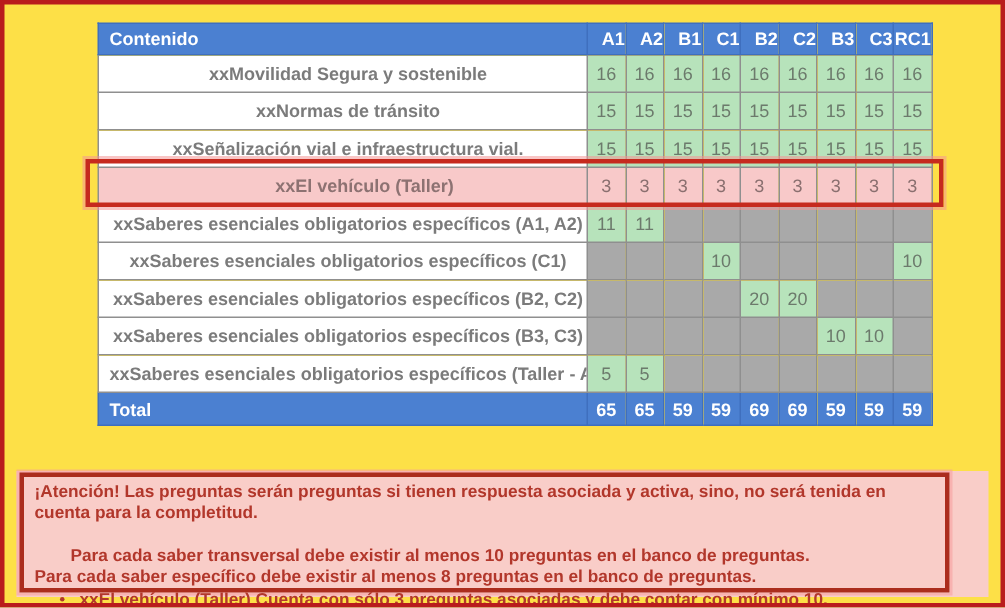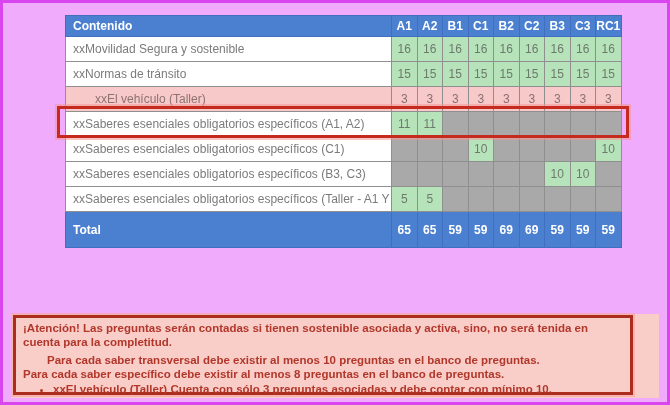--- a/index.html
+++ b/index.html
@@ -1,46 +1,46 @@
 <!DOCTYPE html>
 <html><head>
 <meta charset="utf-8">
 <style>
   html,body{margin:0;padding:0;background:#c9c9d6;}
   *{box-sizing:border-box;font-family:"Liberation Sans",sans-serif;}
   .screen{
     position:relative;width:670px;height:405px;
-    background:#f0abfc;border:3px solid #d946ef;overflow:hidden;
+    background:#fde047;border:3px solid #b91c1c;overflow:hidden;
   }
   
   table.content-table{
     position:absolute;left:62px;top:12px;width:556px;
     border-collapse:collapse;table-layout:fixed;
     font-size:12px;
   }
   table.content-table col.label-col{width:326px;}
   table.content-table col.num-col{width:25.5px;}
   .content-table th,.content-table td{
     border:1px solid #8f8f8f;padding:0;height:25px;overflow:hidden;white-space:nowrap;
   }
   .content-table thead th{
     background:#4b80d1;color:#ffffff;font-weight:bold;height:21px;
-    border-color:#3f6fbe;text-align:center;font-size:12px;
+    border-color:#3f6fbe;text-align:right;font-size:12px;
   }
   .content-table thead th.label-head{text-align:left;padding-left:7px;}
   .content-table td.label-cell{
-    background:#ffffff;color:#7b7b7b;text-align:left;padding-left:7px;
+    background:#ffffff;color:#7b7b7b;text-align:center;padding-left:7px;font-weight:bold;
   }
   .content-table td.num-cell{text-align:center;color:#6c7a6c;}
   .content-table td.green{background:#b7e3bb;margin-left:10px;}
   .content-table td.gray{background:#a9a9a9;}
   .content-table tr.hl td.label-cell{background:#f8c9c9;color:#8d7272;padding-left:29px;}
   .content-table tr.hl td.num-cell{background:#f8c9c9;color:#8a6f6f;}
   .content-table tfoot th{
-    background:#4b80d1;color:#ffffff;font-weight:bold;height:36px;
+    background:#4b80d1;color:#ffffff;font-weight:bold;height:22px;
     border-color:#3f6fbe;
   }
   .content-table tfoot th.total-label{text-align:left;padding-left:7px;}
   
   .row-annotation{
     position:absolute;left:54px;top:103px;width:572px;height:32px;
     border:3px solid #c62a1e;pointer-events:none;
     box-shadow:0 0 0 2px rgba(244,150,150,.55);
   }
   
@@ -51,21 +51,21 @@
   .alert-annotation{
     position:absolute;left:10px;top:312px;width:620px;height:80px;
     border:3px solid #ab2d1d;pointer-events:none;
     box-shadow:0 0 0 2px rgba(247,160,160,.6);
   }
   .alert-text{
     position:absolute;left:20px;top:318px;width:600px;
     color:#b2372b;font-weight:bold;font-size:11.5px;line-height:14px;
   }
   .alert-text p{margin:0;}
-  .alert-text p.rule1{margin-top:4px;padding-left:24px;}
+  .alert-text p.rule1{margin-top:15px;padding-left:24px;}
   .alert-text ul{margin:1px 0 0 30px;padding:0;}
   .alert-text li{margin:0;}
 </style>
 </head>
 <body>
 
 <div class="screen">
 
   <table class="content-table">
     <colgroup>
@@ -112,20 +112,32 @@
           <td class="num-cell green">15</td>
           <td class="num-cell green">15</td>
           <td class="num-cell green">15</td>
           <td class="num-cell green">15</td>
           <td class="num-cell green">15</td>
           <td class="num-cell green">15</td>
           <td class="num-cell green">15</td>
           <td class="num-cell green">15</td>
           <td class="num-cell green">15</td>
         </tr>
+        <tr>
+          <td class="label-cell">xxSeñalización vial e infraestructura vial.</td>
+          <td class="num-cell green">15</td>
+          <td class="num-cell green">15</td>
+          <td class="num-cell green">15</td>
+          <td class="num-cell green">15</td>
+          <td class="num-cell green">15</td>
+          <td class="num-cell green">15</td>
+          <td class="num-cell green">15</td>
+          <td class="num-cell green">15</td>
+          <td class="num-cell green">15</td>
+        </tr>
         <tr class="hl">
           <td class="label-cell">xxEl vehículo (Taller)</td>
           <td class="num-cell ">3</td>
           <td class="num-cell ">3</td>
           <td class="num-cell ">3</td>
           <td class="num-cell ">3</td>
           <td class="num-cell ">3</td>
           <td class="num-cell ">3</td>
           <td class="num-cell ">3</td>
           <td class="num-cell ">3</td>
@@ -147,20 +159,32 @@
           <td class="label-cell">xxSaberes esenciales obligatorios específicos (C1)</td>
           <td class="num-cell gray"></td>
           <td class="num-cell gray"></td>
           <td class="num-cell gray"></td>
           <td class="num-cell green">10</td>
           <td class="num-cell gray"></td>
           <td class="num-cell gray"></td>
           <td class="num-cell gray"></td>
           <td class="num-cell gray"></td>
           <td class="num-cell green">10</td>
+        </tr>
+        <tr>
+          <td class="label-cell">xxSaberes esenciales obligatorios específicos (B2, C2)</td>
+          <td class="num-cell gray"></td>
+          <td class="num-cell gray"></td>
+          <td class="num-cell gray"></td>
+          <td class="num-cell gray"></td>
+          <td class="num-cell green">20</td>
+          <td class="num-cell green">20</td>
+          <td class="num-cell gray"></td>
+          <td class="num-cell gray"></td>
+          <td class="num-cell gray"></td>
         </tr>
         <tr>
           <td class="label-cell">xxSaberes esenciales obligatorios específicos (B3, C3)</td>
           <td class="num-cell gray"></td>
           <td class="num-cell gray"></td>
           <td class="num-cell gray"></td>
           <td class="num-cell gray"></td>
           <td class="num-cell gray"></td>
           <td class="num-cell gray"></td>
           <td class="num-cell green">10</td>
@@ -195,21 +219,21 @@
         </tr>
     </tfoot>
   </table>
 
   <div class="row-annotation"></div>
 
   <div class="alert-panel"></div>
   <div class="alert-annotation"></div>
 
   <div class="alert-text">
-    <p>¡Atención! Las preguntas serán contadas si tienen sostenible asociada y activa, sino, no será tenida en cuenta para la completitud.</p>
+    <p>¡Atención! Las preguntas serán preguntas si tienen respuesta asociada y activa, sino, no será tenida en cuenta para la completitud.</p>
     <p class="rule1">Para cada saber transversal debe existir al menos 10 preguntas en el banco de preguntas.</p>
     <p>Para cada saber específico debe existir al menos 8 preguntas en el banco de preguntas.</p>
     <ul>
       <li>xxEl vehículo (Taller) Cuenta con sólo 3 preguntas asociadas y debe contar con mínimo 10.</li>
     </ul>
   </div>
 
 </div>
 
 </body></html>

